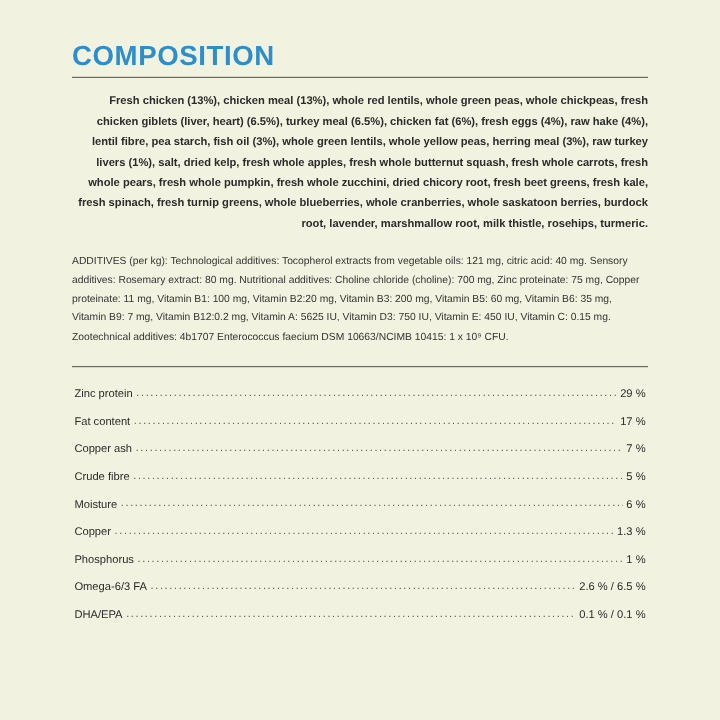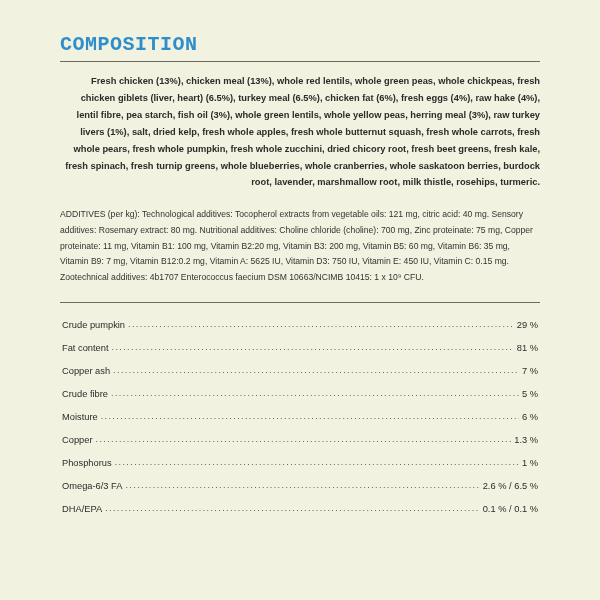--- a/index.html
+++ b/index.html
@@ -15,23 +15,23 @@
     overflow: hidden;
   }
   .page {
     width: 600px;
     height: 600px;
     box-sizing: border-box;
     padding: 34px 60px 10px 60px;
     position: relative;
   }
   h1.section-title {
-    font-family: Liberation Mono, monospace;
+    font-family: Liberation Sans, sans-serif;
     font-weight: bold;
-    font-size: 20px;
+    font-size: 23px;
     letter-spacing: 0.5px;
     color: #2e8ecb;
     margin: 0 0 6px 0;
     line-height: 1.05;
   }
   .rule {
     border: none;
     border-top: 1px solid #6b6b5e;
     margin: 0 0 11px 0;
     height: 0;
@@ -95,28 +95,28 @@
   <hr class="rule">
 
   <p class="ingredients">Fresh chicken (13%), chicken meal (13%), whole red lentils, whole green peas, whole chickpeas, fresh chicken giblets (liver, heart) (6.5%), turkey meal (6.5%), chicken fat (6%), fresh eggs (4%), raw hake (4%), lentil fibre, pea starch, fish oil (3%), whole green lentils, whole yellow peas, herring meal (3%), raw turkey livers (1%), salt, dried kelp, fresh whole apples, fresh whole butternut squash, fresh whole carrots, fresh whole pears, fresh whole pumpkin, fresh whole zucchini, dried chicory root, fresh beet greens, fresh kale, fresh spinach, fresh turnip greens, whole blueberries, whole cranberries, whole saskatoon berries, burdock root, lavender, marshmallow root, milk thistle, rosehips, turmeric.</p>
 
   <p class="additives">ADDITIVES (per kg): Technological additives: Tocopherol extracts from vegetable oils: 121 mg, citric acid: 40 mg. Sensory additives: Rosemary extract: 80 mg. Nutritional additives: Choline chloride (choline): 700 mg, Zinc proteinate: 75 mg, Copper proteinate: 11 mg, Vitamin B1: 100 mg, Vitamin B2:20 mg, Vitamin B3: 200 mg, Vitamin B5: 60 mg, Vitamin B6: 35 mg, Vitamin B9: 7 mg, Vitamin B12:0.2 mg, Vitamin A: 5625 IU, Vitamin D3: 750 IU, Vitamin E: 450 IU, Vitamin C: 0.15 mg. Zootechnical additives: 4b1707 Enterococcus faecium DSM 10663/NCIMB 10415: 1 x 10⁹ CFU.</p>
 
   <hr class="rule">
 
   <ul class="constituents">
     <li class="const-row">
-      <span class="const-name">Crude pumpkin</span>
+      <span class="const-name">Zinc protein</span>
       <span class="dots">..................................................................................................................................................</span>
       <span class="const-value">29 %</span>
     </li>
     <li class="const-row">
       <span class="const-name">Fat content</span>
       <span class="dots">..................................................................................................................................................</span>
-      <span class="const-value">81 %</span>
+      <span class="const-value">17 %</span>
     </li>
     <li class="const-row">
       <span class="const-name">Copper ash</span>
       <span class="dots">..................................................................................................................................................</span>
       <span class="const-value">7 %</span>
     </li>
     <li class="const-row">
       <span class="const-name">Crude fibre</span>
       <span class="dots">..................................................................................................................................................</span>
       <span class="const-value">5 %</span>

